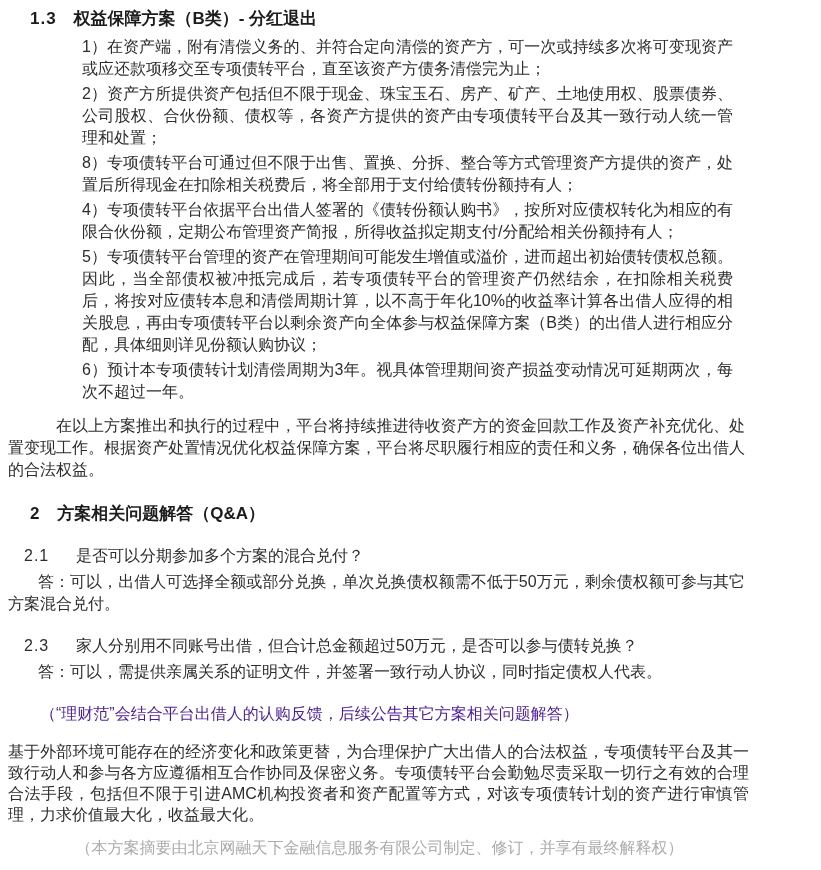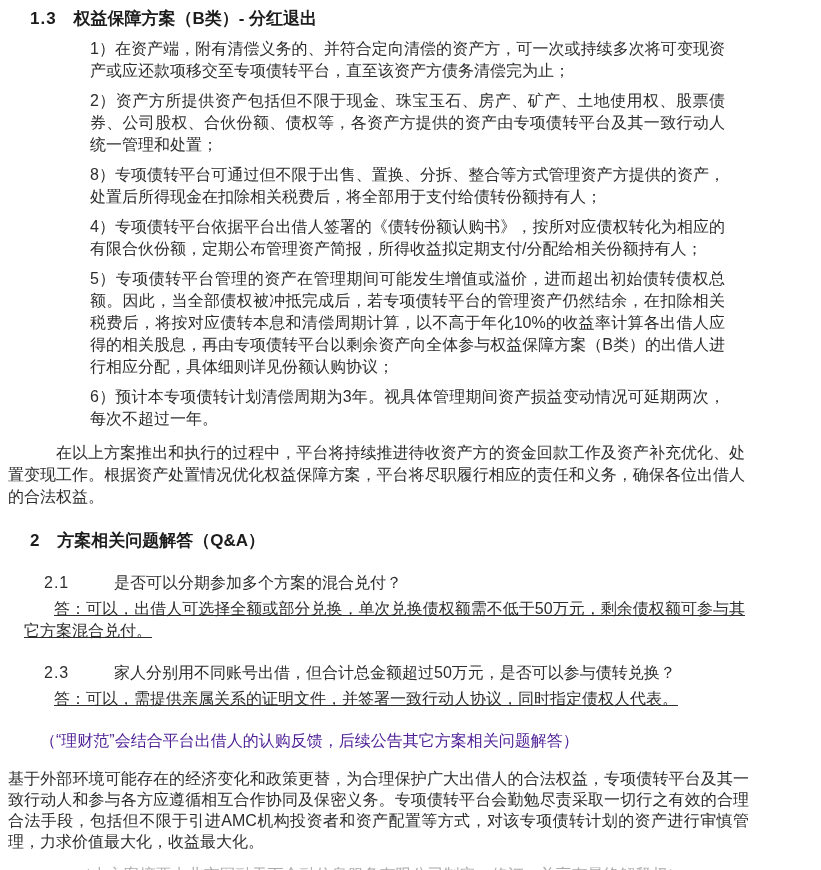--- a/index.html
+++ b/index.html
@@ -15,21 +15,21 @@
     font-family: "Liberation Sans", "DejaVu Sans", sans-serif;
     font-size: 16px;
     line-height: 22px;
   }
   .page {
     padding-top: 8px;
     width: 759px;
     height: 862px;
     background: #ffffff;
   }
-  p { margin: 8px; }
+  p { margin: 0; }
 
   .h-sec {
     margin: 0 0 6px 30px;
     font-size: 17px;
     font-weight: bold;
     color: #1c1c1c;
     line-height: 22px;
   }
   .h-sec .h-num {
     display: inline-block;
@@ -48,34 +48,32 @@
   }
 
   .closing-para {
     margin: 12px 14px 0 8px;
     text-indent: 48px;
     text-align: justify;
   }
 
   .qa-block { margin-top: 20px; }
   .q-row {
-    margin-left: 44px;
+    margin-left: 24px;
     display: flex;
-    gap: 18px;
   }
   .q-num {
     flex: 0 0 52px;
     letter-spacing: 1px;
   }
   .q-text { flex: 1 1 auto; }
   .answer {
-    margin: 4px 14px 0 24px;
+    margin: 4px 14px 0 8px;
     text-indent: 30px;
     text-align: justify;
-    text-decoration: underline;
   }
 
   .platform-note {
     margin: 20px 14px 0 40px;
     color: #4c1d95;
   }
 
   .disclaimer-para {
     margin: 16px 10px 0 8px;
     line-height: 21px;

